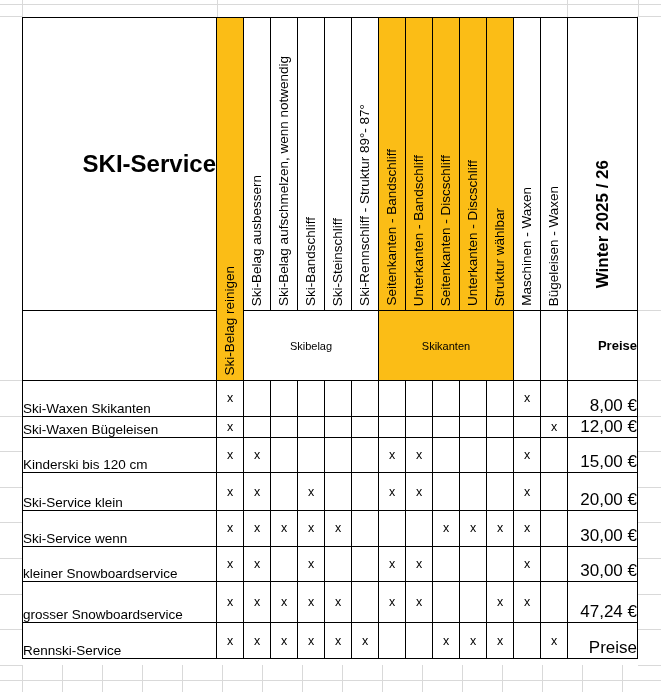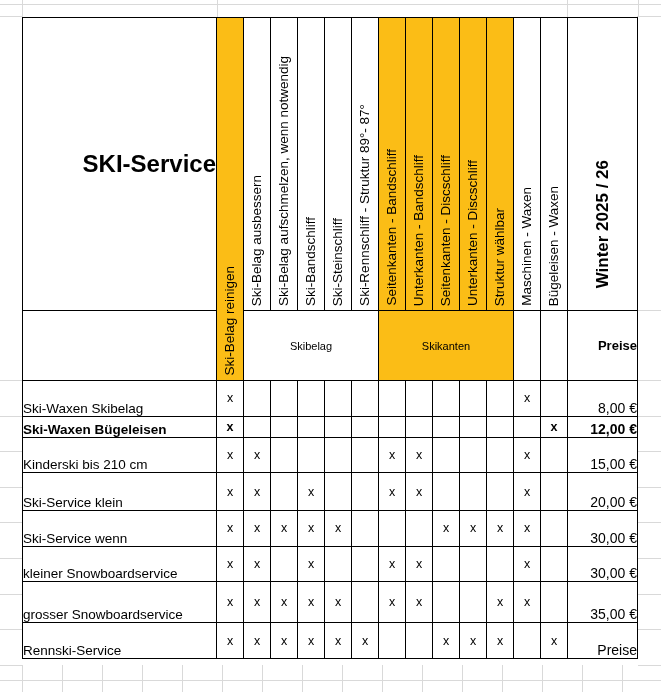--- a/index.html
+++ b/index.html
@@ -26,21 +26,21 @@
     display:inline-block;writing-mode:vertical-rl;transform:rotate(180deg);
     white-space:nowrap;font-size:13.5px;line-height:1;
   }
   .vt.season{font-weight:bold;font-size:17px;padding-top:6px;}
   
   td.group-cell{text-align:center;vertical-align:middle;font-size:11px;}
   td.preise-cell{text-align:right;vertical-align:middle;font-weight:bold;font-size:13px;padding-right:6px;}
   
   td.rlabel{vertical-align:bottom;text-align:left;font-size:13.5px;padding:0 2px 6px 6px;white-space:nowrap;}
   td.mark{vertical-align:middle;text-align:center;font-size:12.5px;}
-  td.price{vertical-align:bottom;text-align:right;font-size:14px;padding:0 8px 6px 0;white-space:nowrap;}
+  td.price{vertical-align:bottom;text-align:right;font-size:17px;padding:0 8px 6px 0;white-space:nowrap;}
 </style>
 </head>
 <body>
 
 <div class="gl" style="left:0;top:4px;width:661px;height:1px;"></div>
 <div class="gl" style="left:0;top:16px;width:22px;height:1px;"></div>
 <div class="gl" style="left:637px;top:16px;width:24px;height:1px;"></div>
 <div class="gl" style="left:22px;top:0;width:1px;height:17px;"></div>
 <div class="gl" style="left:217px;top:0;width:1px;height:17px;"></div>
 <div class="gl" style="left:567px;top:0;width:1px;height:17px;"></div>
@@ -92,55 +92,55 @@
   <tr style="height:70px;">
     <td></td>
     <td class="group-cell" colspan="5"><span>Skibelag</span></td>
     <td class="group-cell orange" colspan="5"><span>Skikanten</span></td>
     <td></td>
     <td></td>
     <td class="preise-cell"><span>Preise</span></td>
   </tr>
 
   <tr style="height:35.6px;">
-    <td class="rlabel">Ski-Waxen Skibelag</td>
+    <td class="rlabel">Ski-Waxen Skikanten</td>
     <td class="mark">x</td>
         <td class="mark"></td>
         <td class="mark"></td>
         <td class="mark"></td>
         <td class="mark"></td>
         <td class="mark"></td>
         <td class="mark"></td>
         <td class="mark"></td>
         <td class="mark"></td>
         <td class="mark"></td>
         <td class="mark"></td>
         <td class="mark">x</td>
         <td class="mark"></td>
     <td class="price">8,00 €</td>
   </tr>
-  <tr style="height:21px;font-weight:bold;">
+  <tr style="height:21px;">
     <td class="rlabel">Ski-Waxen Bügeleisen</td>
     <td class="mark">x</td>
         <td class="mark"></td>
         <td class="mark"></td>
         <td class="mark"></td>
         <td class="mark"></td>
         <td class="mark"></td>
         <td class="mark"></td>
         <td class="mark"></td>
         <td class="mark"></td>
         <td class="mark"></td>
         <td class="mark"></td>
         <td class="mark"></td>
         <td class="mark">x</td>
     <td class="price">12,00 €</td>
   </tr>
   <tr style="height:35.6px;">
-    <td class="rlabel">Kinderski bis 210 cm</td>
+    <td class="rlabel">Kinderski bis 120 cm</td>
     <td class="mark">x</td>
         <td class="mark">x</td>
         <td class="mark"></td>
         <td class="mark"></td>
         <td class="mark"></td>
         <td class="mark"></td>
         <td class="mark">x</td>
         <td class="mark">x</td>
         <td class="mark"></td>
         <td class="mark"></td>
@@ -208,21 +208,21 @@
         <td class="mark">x</td>
         <td class="mark">x</td>
         <td class="mark"></td>
         <td class="mark">x</td>
         <td class="mark">x</td>
         <td class="mark"></td>
         <td class="mark"></td>
         <td class="mark">x</td>
         <td class="mark">x</td>
         <td class="mark"></td>
-    <td class="price">35,00 €</td>
+    <td class="price">47,24 €</td>
   </tr>
   <tr style="height:35.6px;">
     <td class="rlabel">Rennski-Service</td>
     <td class="mark">x</td>
         <td class="mark">x</td>
         <td class="mark">x</td>
         <td class="mark">x</td>
         <td class="mark">x</td>
         <td class="mark">x</td>
         <td class="mark"></td>

